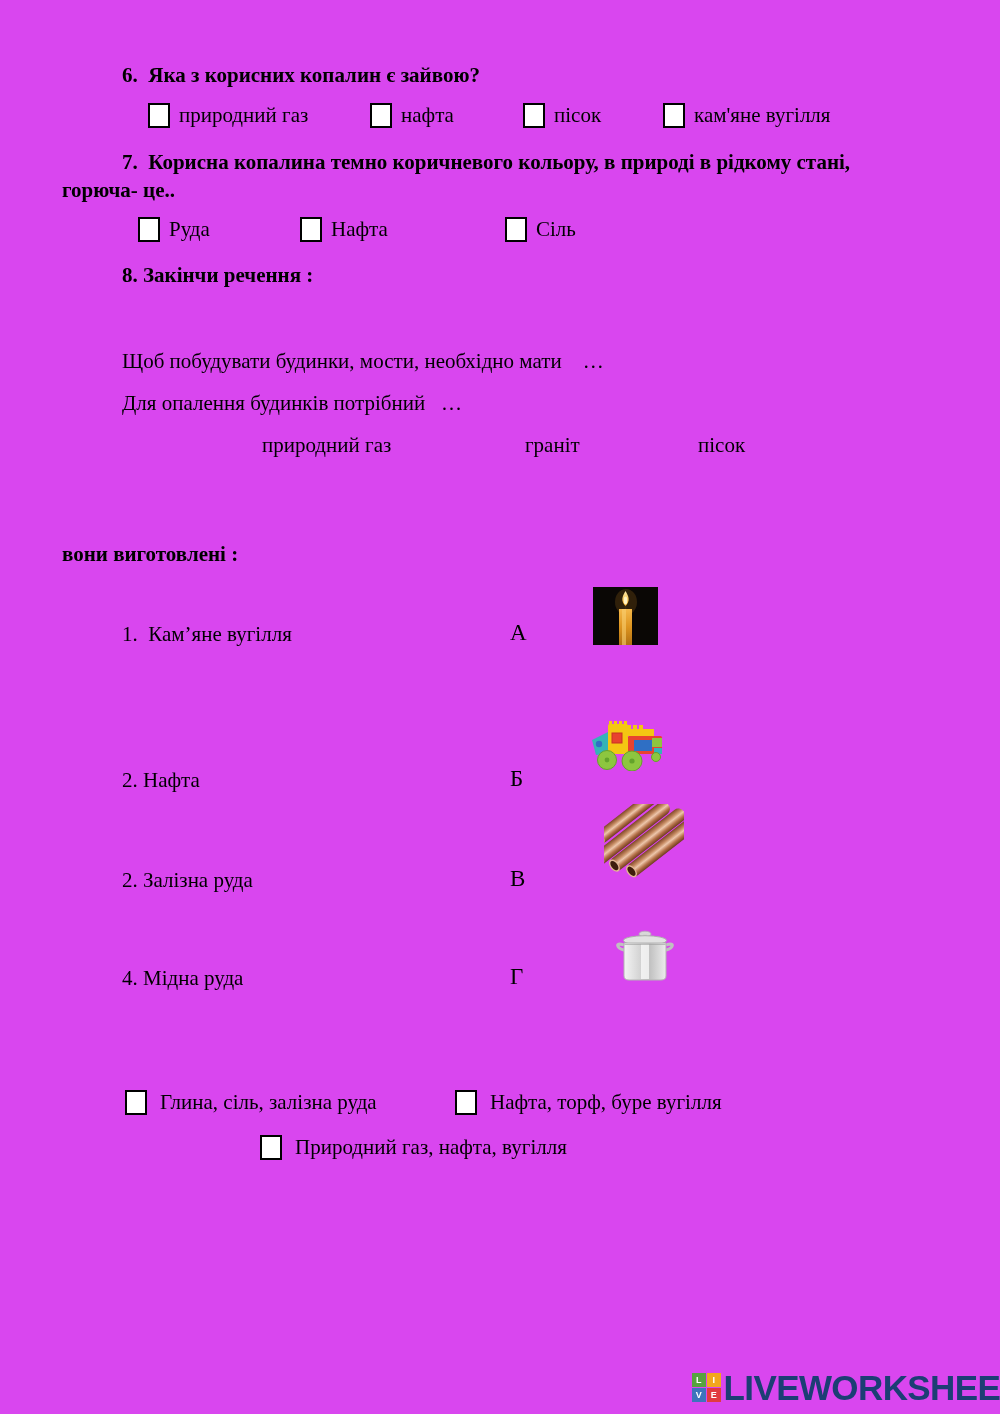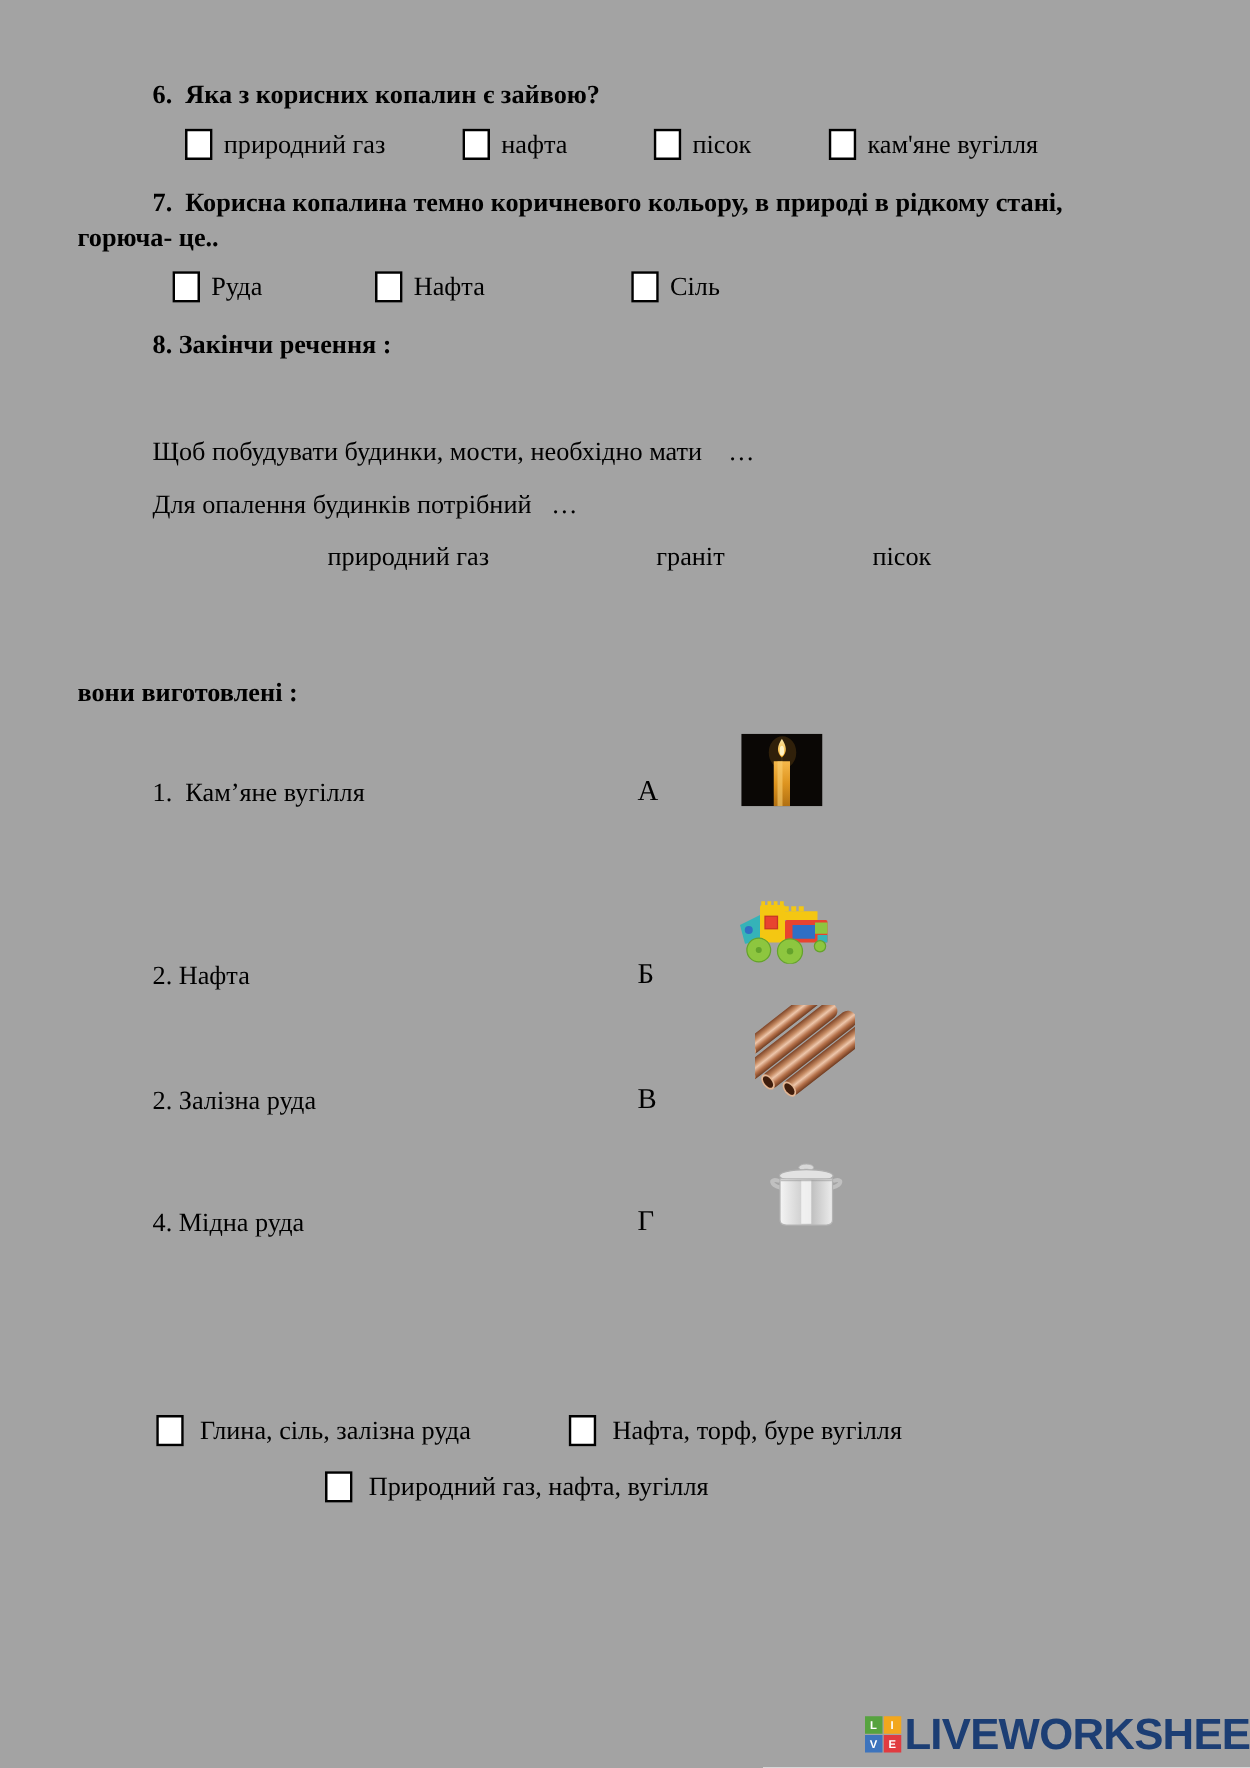--- a/index.html
+++ b/index.html
@@ -1,25 +1,25 @@
 <!DOCTYPE html>
 <html><head>
 <meta charset="utf-8">
 <style>
   * { margin:0; padding:0; box-sizing:border-box; }
   html,body { background:#ffffff; }
   .page {
     position:relative; width:1000px; height:1414px; margin:0 auto;
-    background:#a3a3a3; color:#000;
+    background:#d946ef; color:#000;
     font-family:"Liberation Serif", serif; font-size:21px; overflow:hidden;
   }
   .abs { position:absolute; white-space:pre; line-height:1.25; }
   .bold { font-weight:bold; }
   .opt { position:absolute; display:flex; align-items:center; gap:9px; white-space:pre; }
-  .opt.wide { gap:13px;margin-top:42px; }
+  .opt.wide { gap:13px; }
   .cb {
     display:inline-block; width:22px; height:25px;
     border:2.6px solid #000; background:#fff; flex:0 0 auto;
   }
   .letter { font-size:23px; }
   svg.img { position:absolute; display:block; }
   .footer { position:absolute; left:692px; top:1370px; display:flex; align-items:center; gap:3px; }
   .logo-grid {
     display:grid; grid-template-columns:13.5px 13.5px; grid-template-rows:13.5px 13.5px;
     gap:1.5px;

